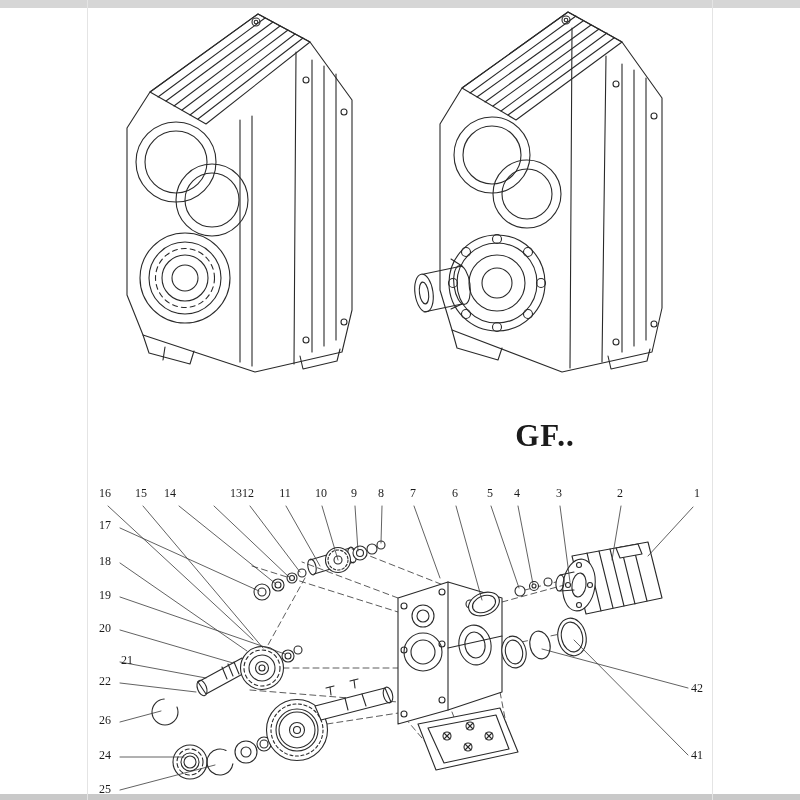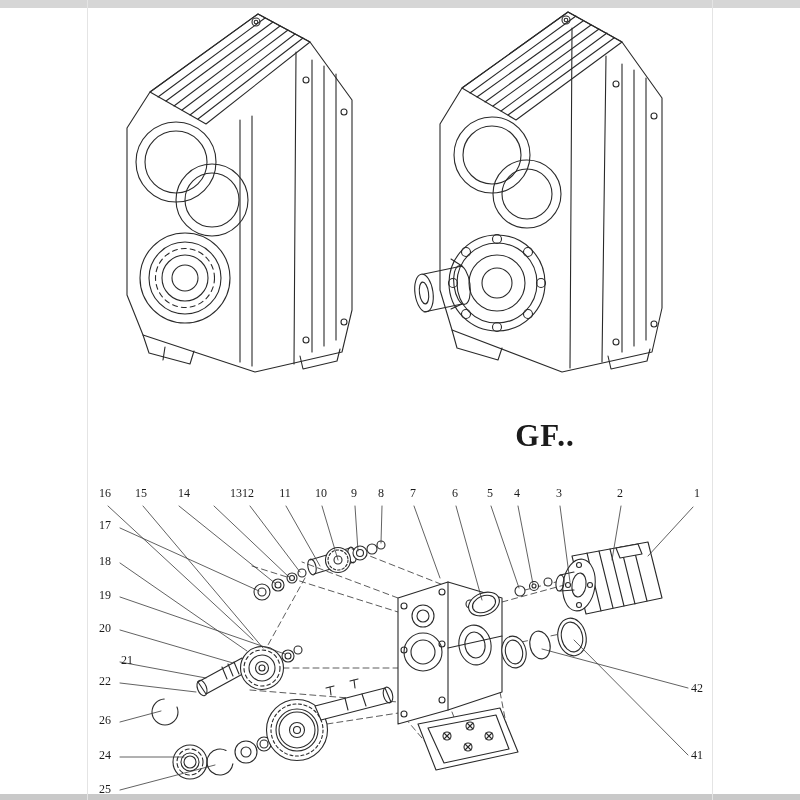--- a/index.html
+++ b/index.html
@@ -302,21 +302,21 @@
     <line class="thin" x1="120" y1="790" x2="215" y2="765"></line>
     <line class="thin" x1="688" y1="688" x2="542" y2="649"></line>
     <line class="thin" x1="688" y1="755" x2="574" y2="640"></line>
   </g>
 </svg>
 
 <div class="model-label" style="left:460px;top:418px;width:170px;">GF..</div>
 
 <span class="callout" style="left:105px;top:487px;">16</span>
 <span class="callout" style="left:141px;top:487px;">15</span>
-<span class="callout" style="left:184px;top:487px;">14</span>
+<span class="callout" style="left:170px;top:487px;">14</span>
 <span class="callout" style="left:212px;top:487px;margin-left:24px;">13</span>
 <span class="callout" style="left:248px;top:487px;">12</span>
 <span class="callout" style="left:285px;top:487px;">11</span>
 <span class="callout" style="left:321px;top:487px;">10</span>
 <span class="callout" style="left:354px;top:487px;">9</span>
 <span class="callout" style="left:381px;top:487px;">8</span>
 <span class="callout" style="left:413px;top:487px;">7</span>
 <span class="callout" style="left:455px;top:487px;">6</span>
 <span class="callout" style="left:490px;top:487px;">5</span>
 <span class="callout" style="left:517px;top:487px;">4</span>

